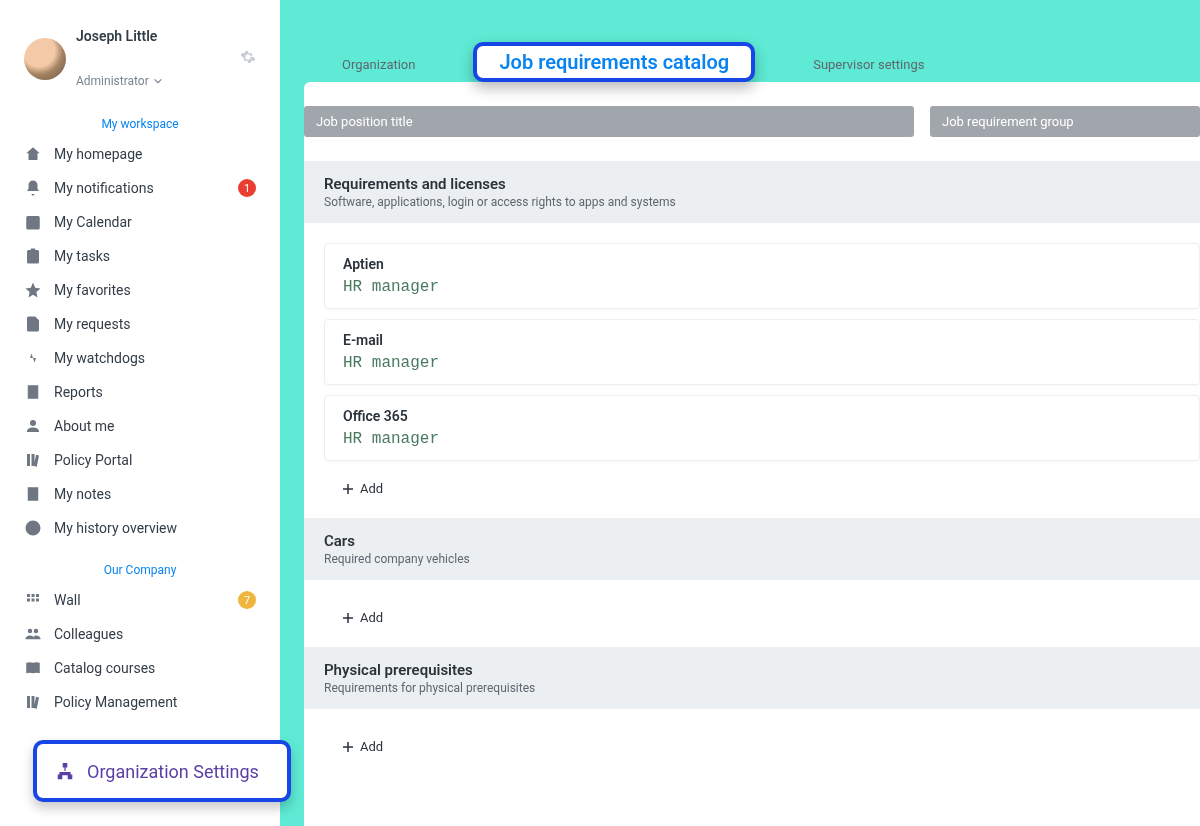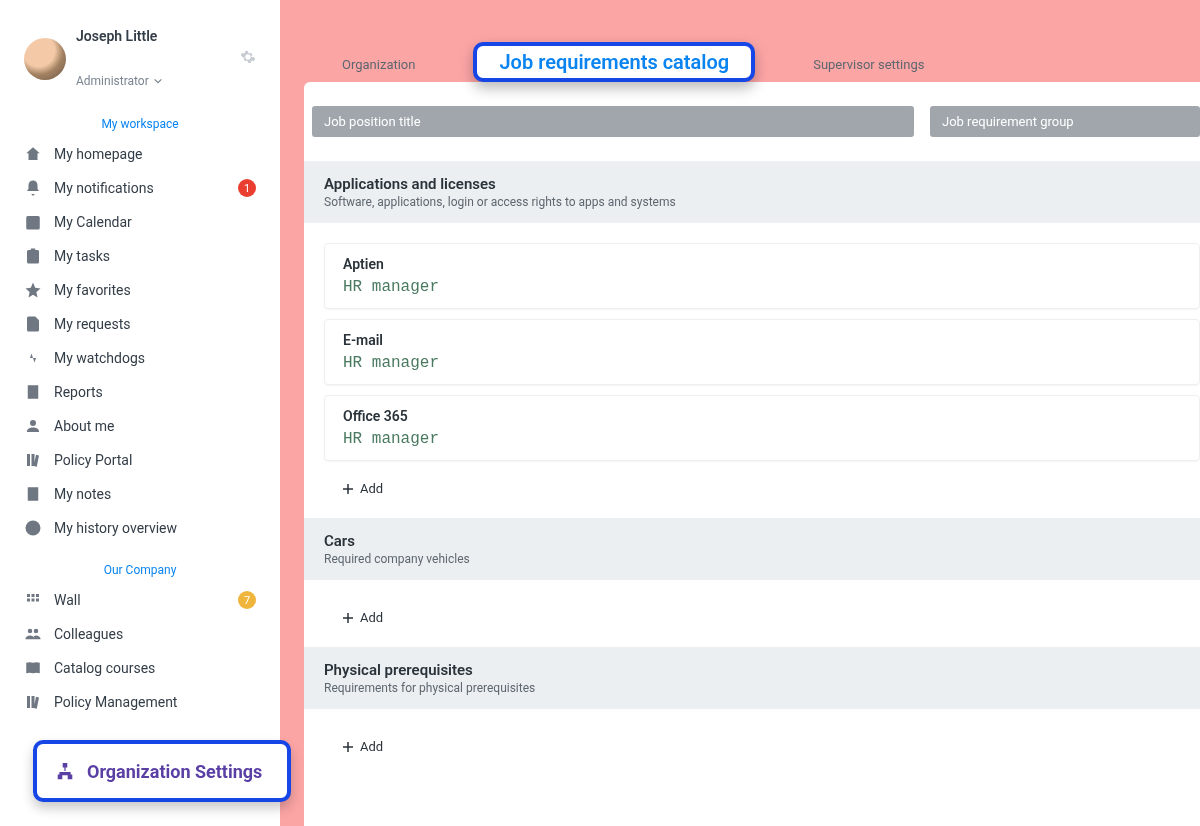--- a/index.html
+++ b/index.html
@@ -56,25 +56,25 @@
 .org-settings-box {
   position: absolute;
   left: 33px; top: 740px;
   width: 258px; height: 62px;
   background: #fff;
   display: flex; align-items: center; padding: 0 18px;
   z-index: 50;
 }
 .org-settings-box .icn { width:20px; height:20px; margin-right:12px; color:#5a3fa5; }
 .org-settings-box .icn svg { width:20px; height:20px; }
-.org-settings-box .label { font-size:18px; color:#5a3fa5; font-weight:700; }
+.org-settings-box .label { font-size:18px; color:#5a3fa5; font-weight:400; }
 
 .main {
   flex: 1;
-  background: #fca5a5;
+  background: #5eead4;
   position: relative;
   overflow: hidden;
 }
 .tabs-row {
   display: flex;
   align-items: flex-end;
   padding-left: 40px;
   height: 82px;
   gap: 0;
 }
@@ -100,21 +100,21 @@
   border-radius: 6px 0 0 0;
   padding: 24px 0 0 0;
   height: calc(100% - 82px);
   overflow: hidden;
 }
 .header-strip { display: flex; gap: 16px; padding: 0 0 24px 0; }
 .strip-col {
   background: #a0a6ac; color:#fff; font-size:13px;
   padding: 8px 12px; border-radius: 3px;
 }
-.strip-col.title { flex: 1; margin-left: 8px; }
+.strip-col.title { flex: 1; }
 .strip-col.group { width: 270px; }
 .group-block {
   background: #eceff1; padding: 14px 20px; margin-bottom: 2px;
 }
 .group-title { font-weight: 600; font-size: 15px; color: #2a323a; }
 .group-sub { font-size: 12px; color: #5e6770; margin-top: 2px; }
 .items-wrap { padding: 18px 0 12px 20px; background:#fff; }
 .item-card {
   background: #fff; border: 1px solid #eceff1; border-radius: 4px;
   box-shadow: 0 1px 2px rgba(0,0,0,0.04);
@@ -302,21 +302,21 @@
       </div>
     </div>
 
     <div class="content-panel">
       <div class="header-strip">
         <div class="strip-col title">Job position title</div>
         <div class="strip-col group">Job requirement group</div>
       </div>
 
       <div class="group-block">
-        <div class="group-title">Applications and licenses</div>
+        <div class="group-title">Requirements and licenses</div>
         <div class="group-sub">Software, applications, login or access rights to apps and systems</div>
       </div>
       <div class="items-wrap">
         <div class="item-card">
           <div class="item-title">Aptien</div>
           <div class="item-sub">HR manager</div>
         </div>
         <div class="item-card">
           <div class="item-title">E-mail</div>
           <div class="item-sub">HR manager</div>

